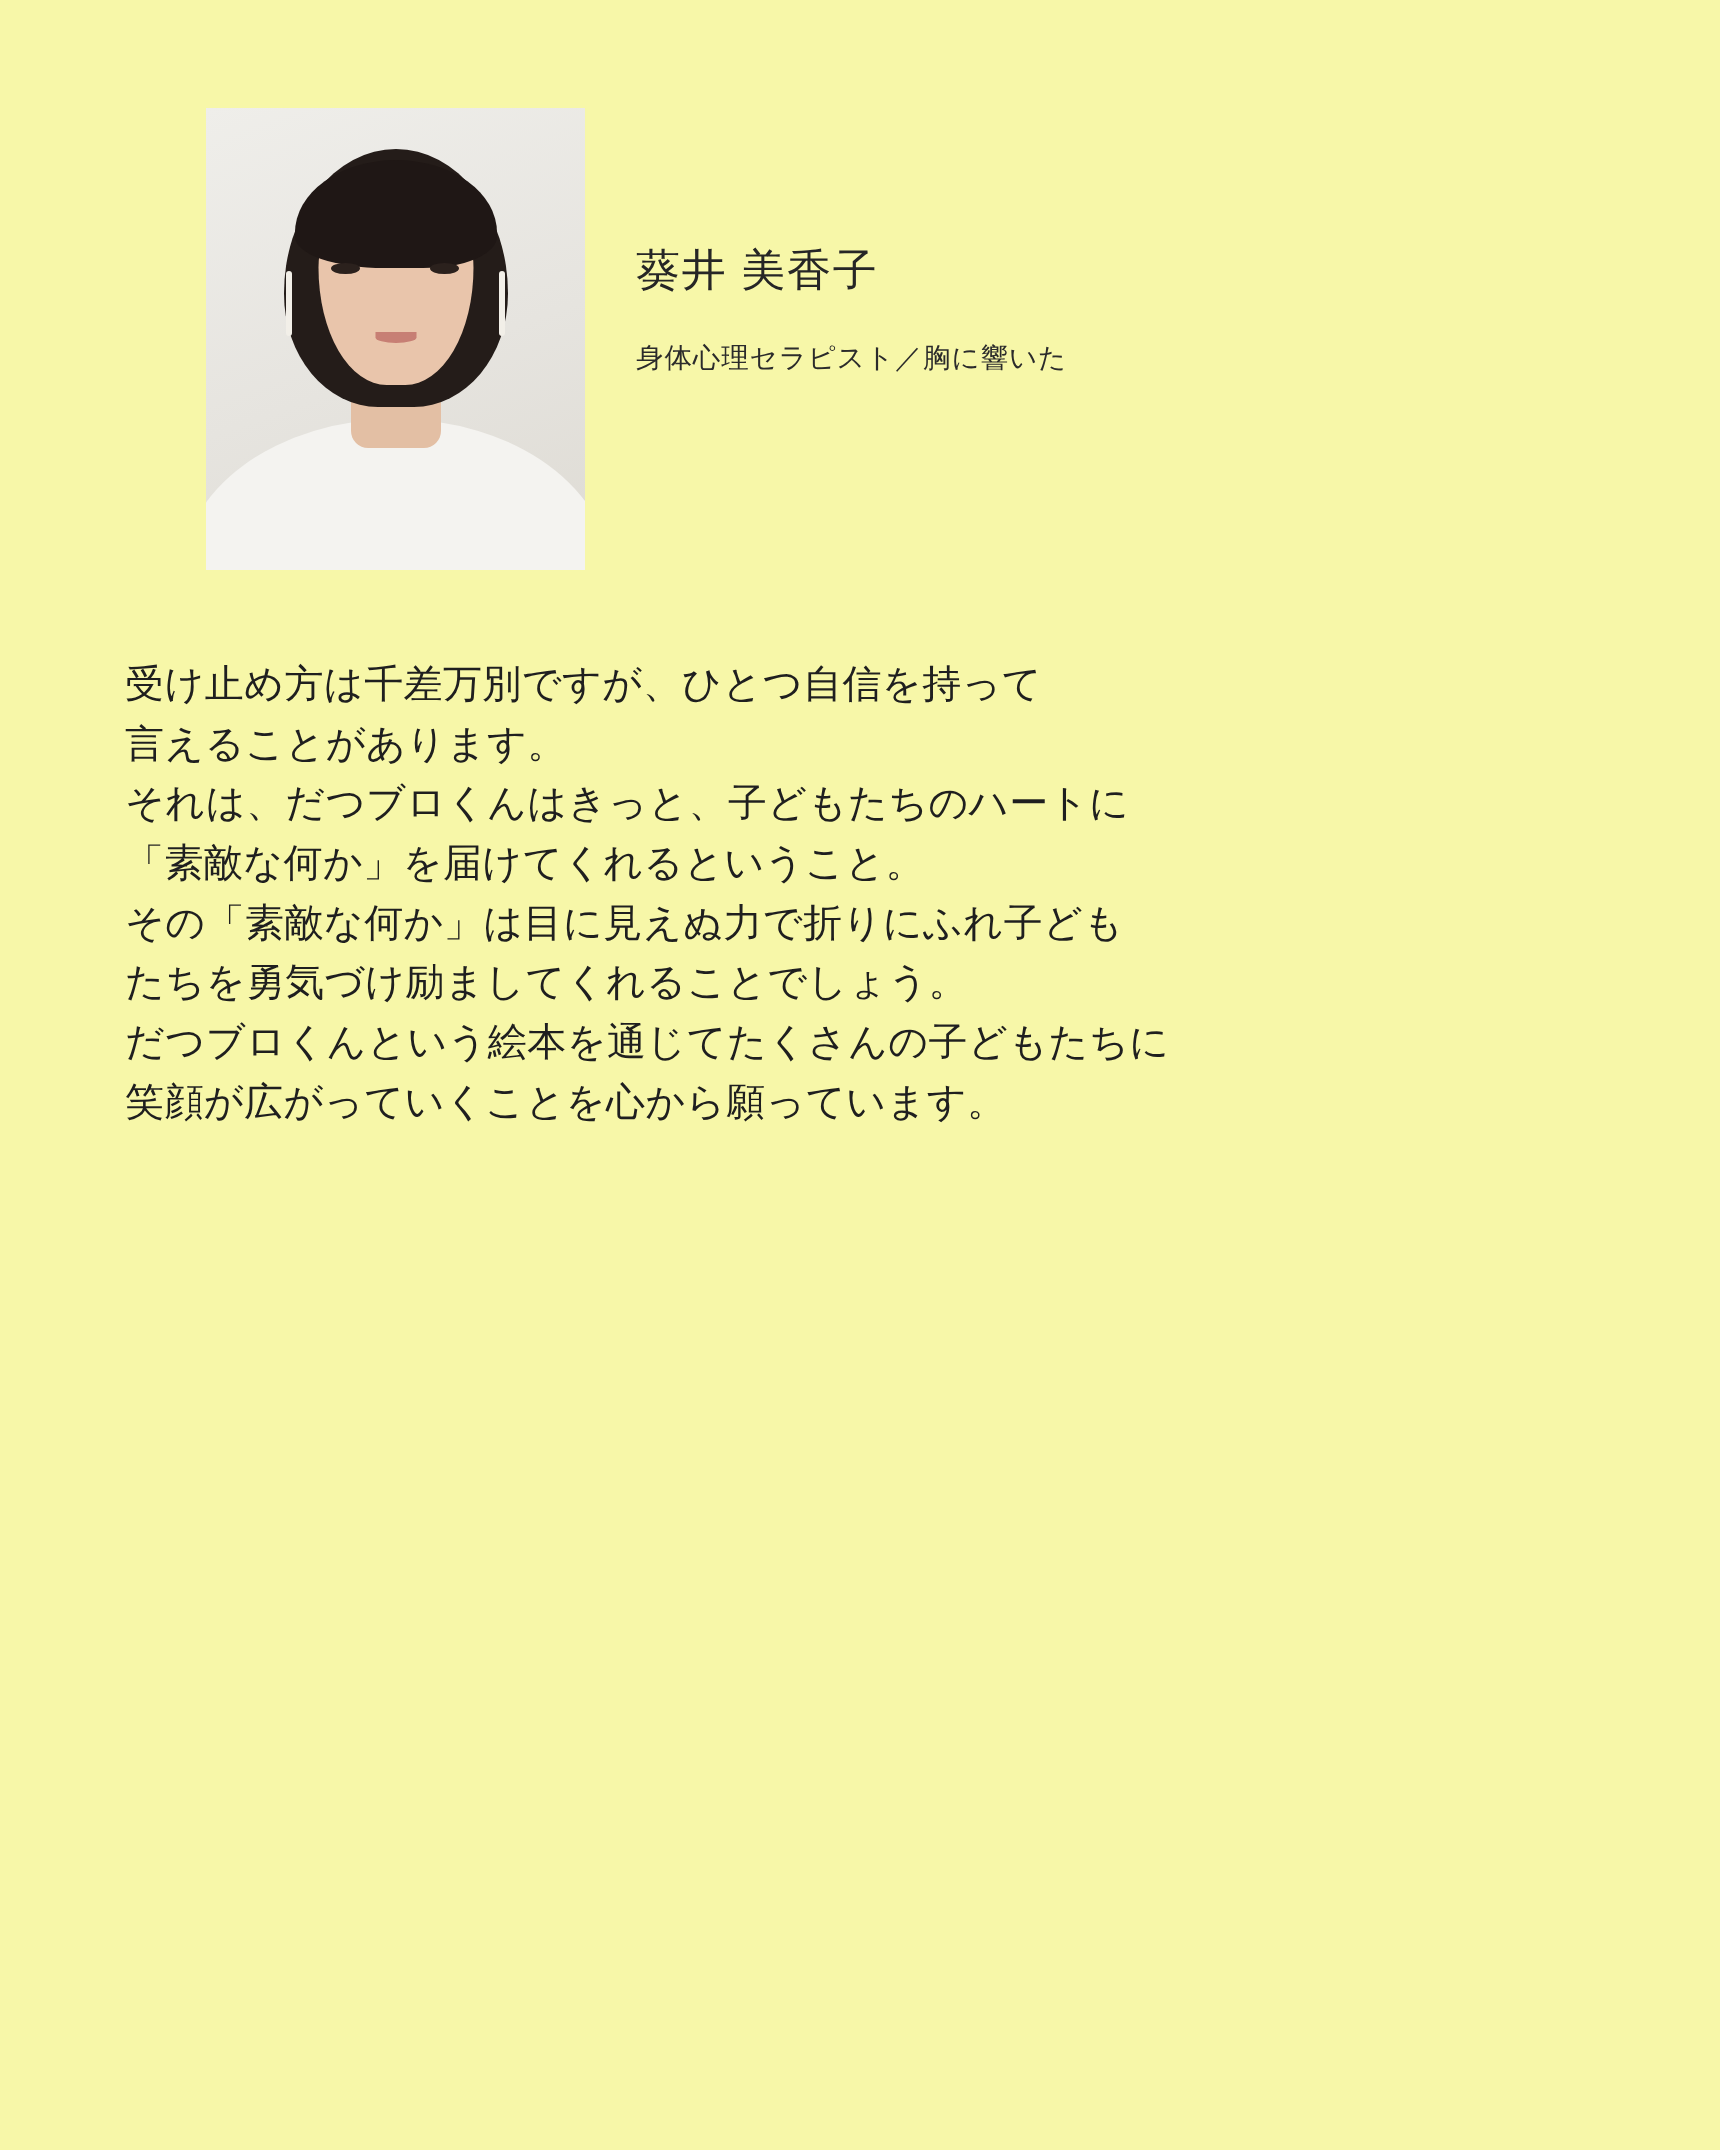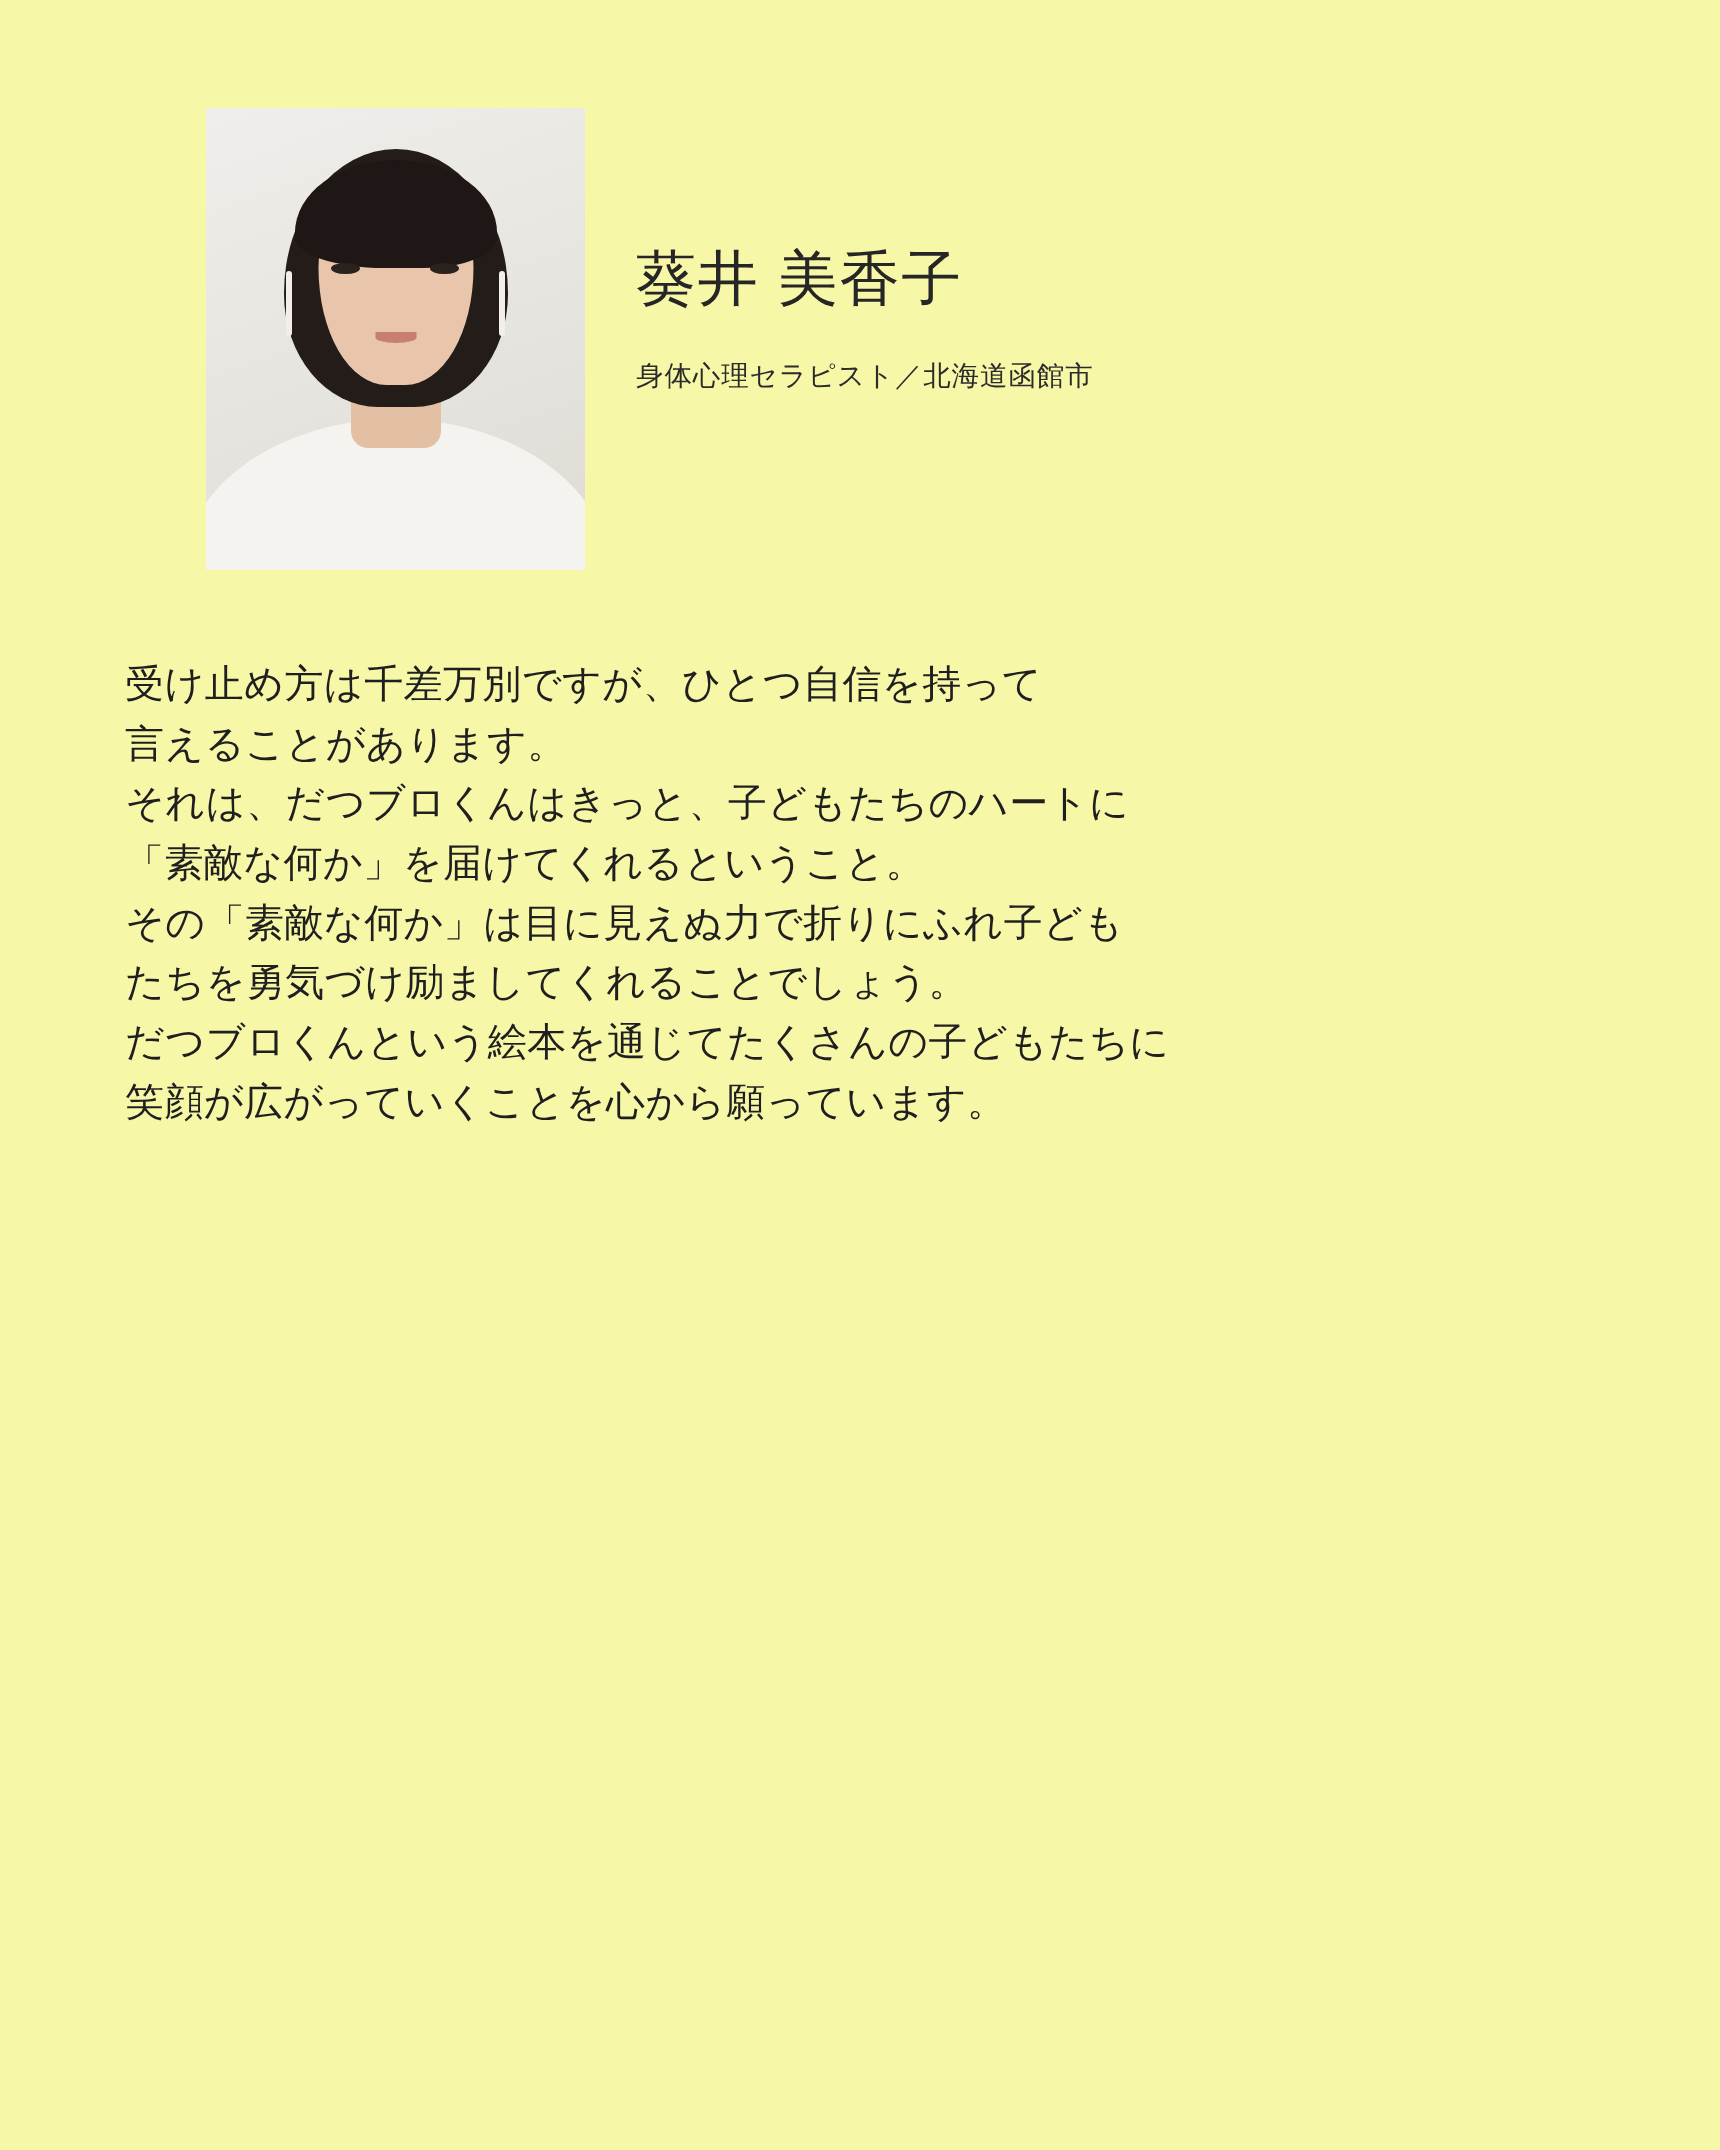--- a/index.html
+++ b/index.html
@@ -132,21 +132,21 @@
 
   .profile-text {
     position: absolute;
     left: 430px;
     top: 0;
     width: 903px;
   }
   .profile-name {
     margin: 0;
     padding-top: 138px;
-    font-size: 60px;
+    font-size: 44px;
     font-weight: 400;
     letter-spacing: 1.7px;
     color: #262626;
     line-height: 1.1;
   }
   .profile-role {
     margin: 0;
     padding-top: 47px;
     font-size: 27.5px;
     font-weight: 400;
@@ -191,21 +191,21 @@
       <div class="portrait-fringe"></div>
       <div class="portrait-eye left"></div>
       <div class="portrait-eye right"></div>
       <div class="portrait-mouth"></div>
       <div class="portrait-earring left"></div>
       <div class="portrait-earring right"></div>
     </div>
 
     <div class="profile-text">
       <h1 class="profile-name">葵井 美香子</h1>
-      <p class="profile-role">身体心理セラピスト／北海道函館市</p>
+      <p class="profile-role">身体心理セラピスト／胸に響いた</p>
     </div>
 
   </div>
 
   <div class="body-copy">
     <p class="para">受け止め方は千差万別ですが、ひとつ自信を持って
 言えることがあります。
 それは、だつブロくんはきっと、子どもたちのハートに
 「素敵な何か」を届けてくれるということ。
 その「素敵な何か」は目に見えぬ力で折りにふれ子ども

